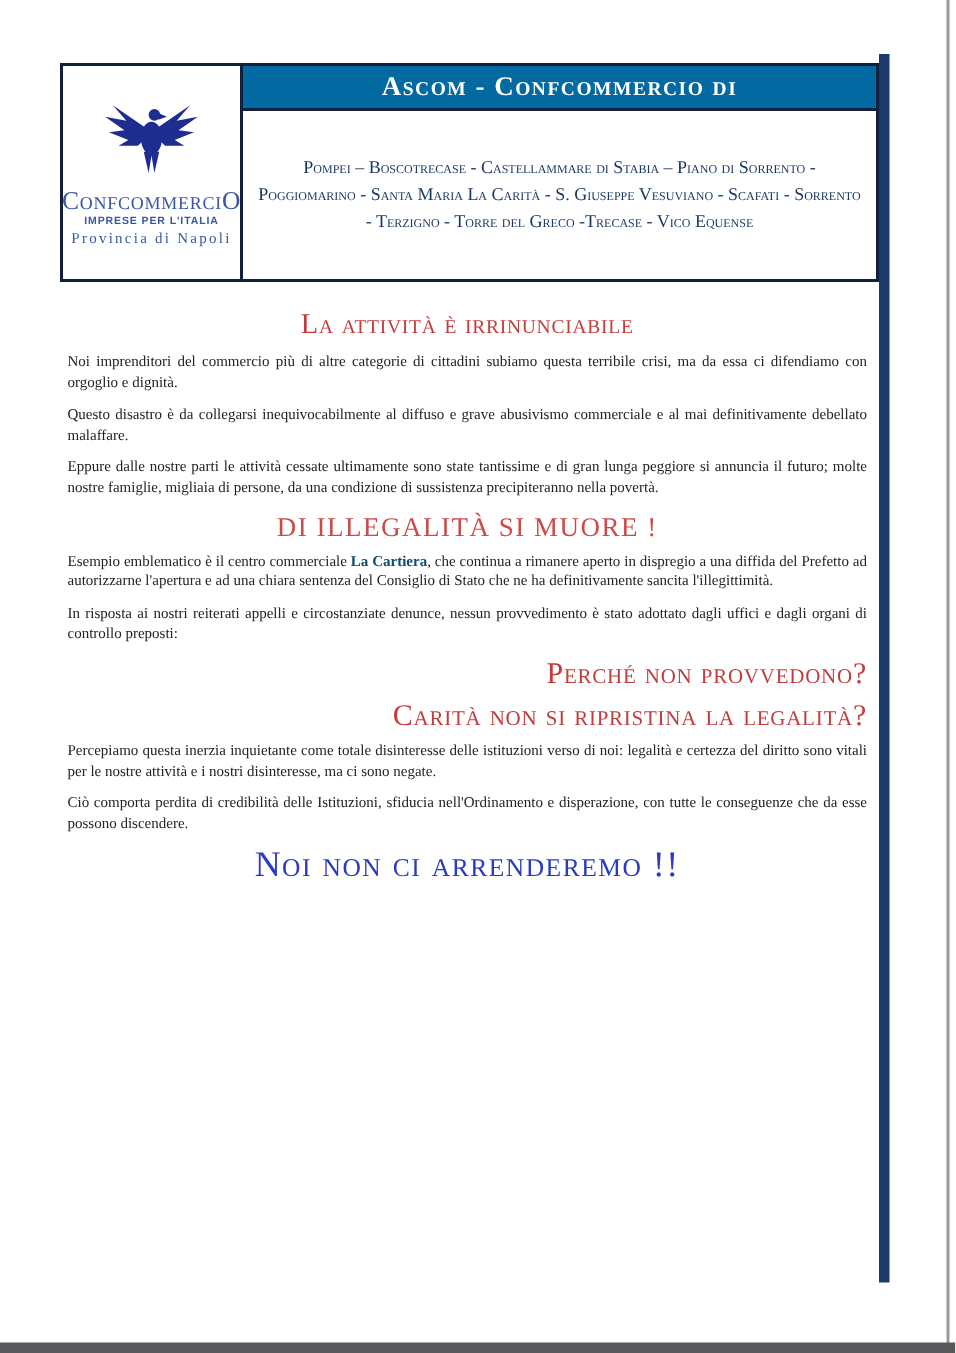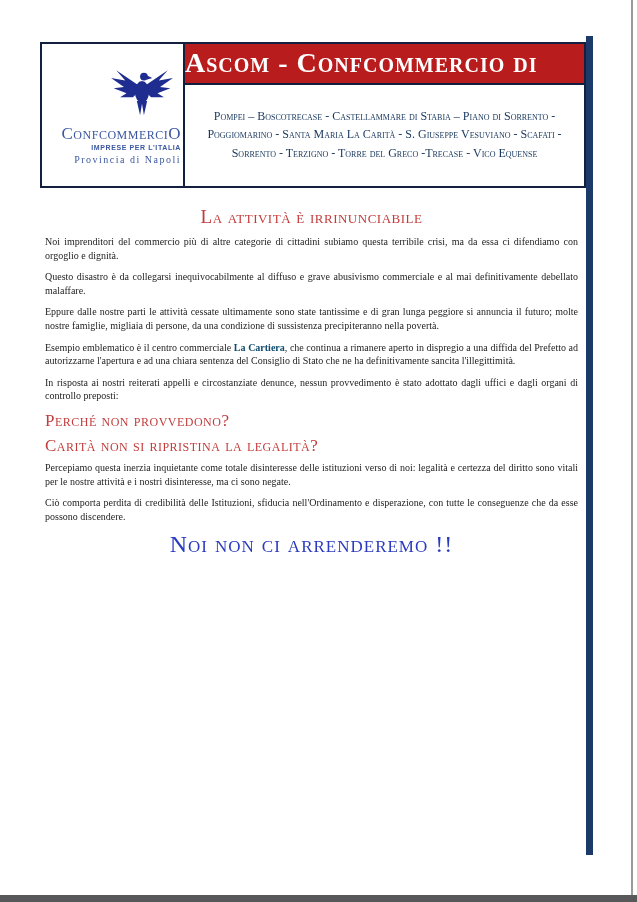--- a/index.html
+++ b/index.html
@@ -39,26 +39,26 @@
   .header {
     position: absolute;
     left: 40px; top: 42px;
     width: 546px; height: 146px;
     box-sizing: border-box;
     border: 2px solid #121f3e;
     display: flex;
     background: #ffffff;
   }
   .logo-cell {
-    width: 143px;
+    width: 120px;
     box-sizing: border-box;
     border-right: 2px solid #121f3e;
     display: flex;
     flex-direction: column;
-    align-items: flex-end;
+    align-items: center;
     justify-content: center;
     padding: 4px 2px;
   }
   .logo-eagle { display: block; margin-bottom: 2px; }
   .logo-word {
     color: #3a57a0;
     font-variant: small-caps;
     font-size: 17px;
     letter-spacing: 0.5px;
     line-height: 1.05;
@@ -77,26 +77,27 @@
     letter-spacing: 1.5px;
     margin-top: 2px;
   }
   .header-right {
     flex: 1;
     display: flex;
     flex-direction: column;
     min-width: 0;
   }
   .title-bar {
-    background: #b91c1c;
+    background: #0369a1;
     border-bottom: 2px solid #121f3e;
     color: #ffffff;
+    text-align: center;
     font-variant: small-caps;
     font-weight: bold;
-    font-size: 28px;
+    font-size: 18px;
     letter-spacing: 1px;
     padding: 3px 0 4px 0;
   }
   .cities {
     flex: 1;
     display: flex;
     align-items: center;
     justify-content: center;
     padding: 2px 8px 4px 8px;
     color: #17365d;
@@ -129,23 +130,23 @@
   .h-red-caps {
     color: #cd4a4a;
     font-size: 18px;
     letter-spacing: 1px;
     text-align: center;
     margin: 6px 0 6px 0;
   }
   .h-why {
     color: #c33c3c;
     font-variant: small-caps;
-    font-size: 17px;
+    font-size: 20px;
     letter-spacing: 0.5px;
-    text-align: left;
+    text-align: right;
     margin: 5px 0 5px 0;
   }
   .brand {
     color: #0c4a6e;
     font-weight: bold;
   }
   .closing {
     color: #2b3bc0;
     font-variant: small-caps;
     font-size: 24px;
@@ -189,20 +190,21 @@
     </div>
   </div>
 
   <div class="content">
     <div class="h-red-sc">La attività è irrinunciabile</div>
 
     <p>Noi imprenditori del commercio più di altre categorie di cittadini subiamo questa terribile crisi, ma da essa ci difendiamo con orgoglio e dignità.</p>
     <p>Questo disastro è da collegarsi inequivocabilmente al diffuso e grave abusivismo commerciale e al mai definitivamente debellato malaffare.</p>
     <p>Eppure dalle nostre parti le attività cessate ultimamente sono state tantissime e di gran lunga peggiore si annuncia il futuro; molte nostre famiglie, migliaia di persone, da una condizione di sussistenza precipiteranno nella povertà.</p>
 
+    <div class="h-red-caps">DI ILLEGALITÀ SI MUORE !</div>
 
     <p><span>Esempio emblematico è il centro commerciale </span><span class="brand">La Cartiera</span><span>, che continua a rimanere aperto in dispregio a una diffida del Prefetto ad autorizzarne l'apertura e ad una chiara sentenza del Consiglio di Stato che ne ha definitivamente sancita l'illegittimità.</span></p>
 
     <p>In risposta ai nostri reiterati appelli e circostanziate denunce, nessun provvedimento è stato adottato dagli uffici e dagli organi di controllo preposti:</p>
 
     <div class="h-why">Perché non provvedono?</div>
     <div class="h-why">Carità non si ripristina la legalità?</div>
 
     <p>Percepiamo questa inerzia inquietante come totale disinteresse delle istituzioni verso di noi: legalità e certezza del diritto sono vitali per le nostre attività e i nostri disinteresse, ma ci sono negate.</p>
     <p>Ciò comporta perdita di credibilità delle Istituzioni, sfiducia nell'Ordinamento e disperazione, con tutte le conseguenze che da esse possono discendere.</p>

